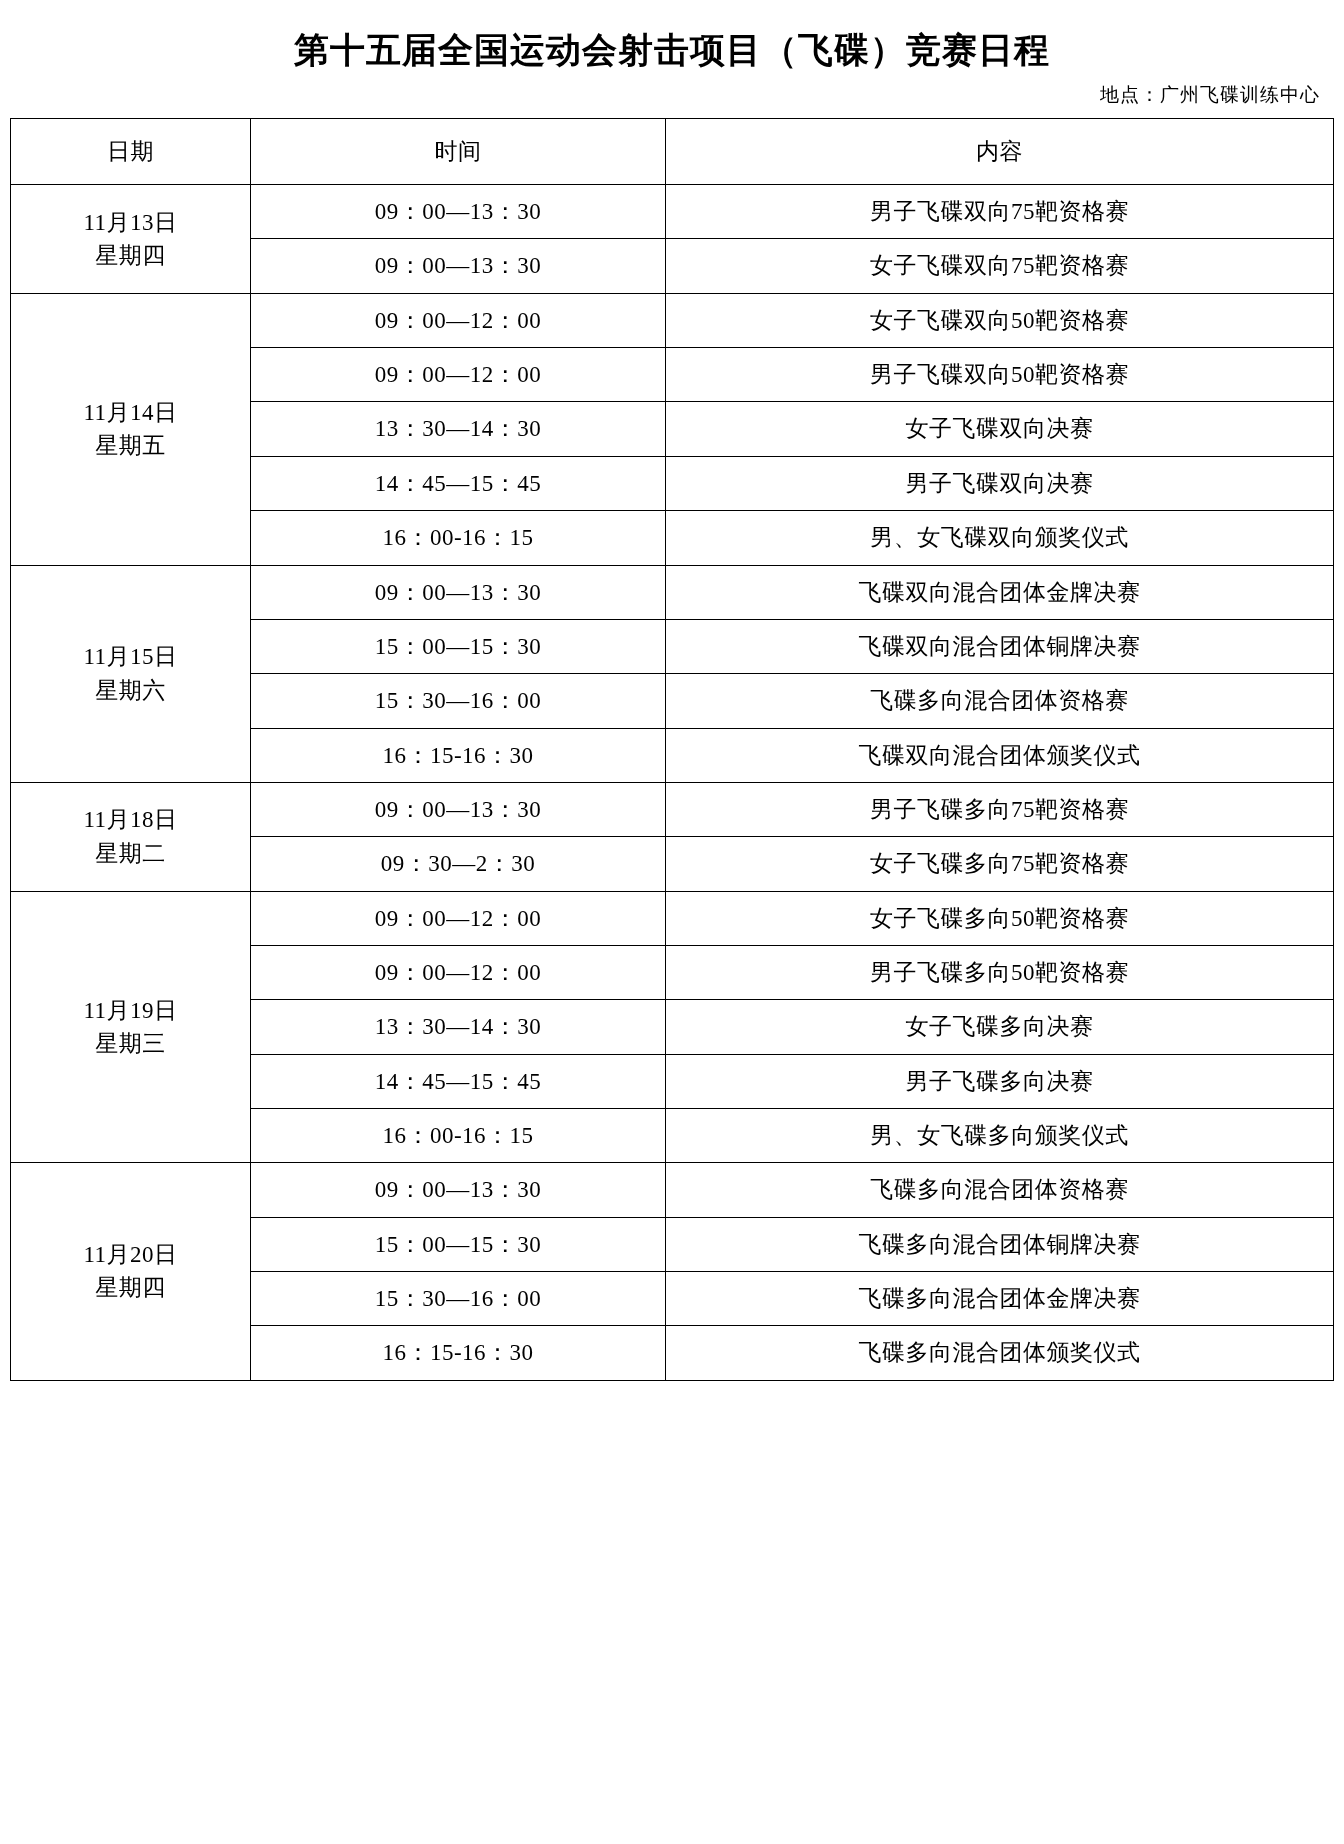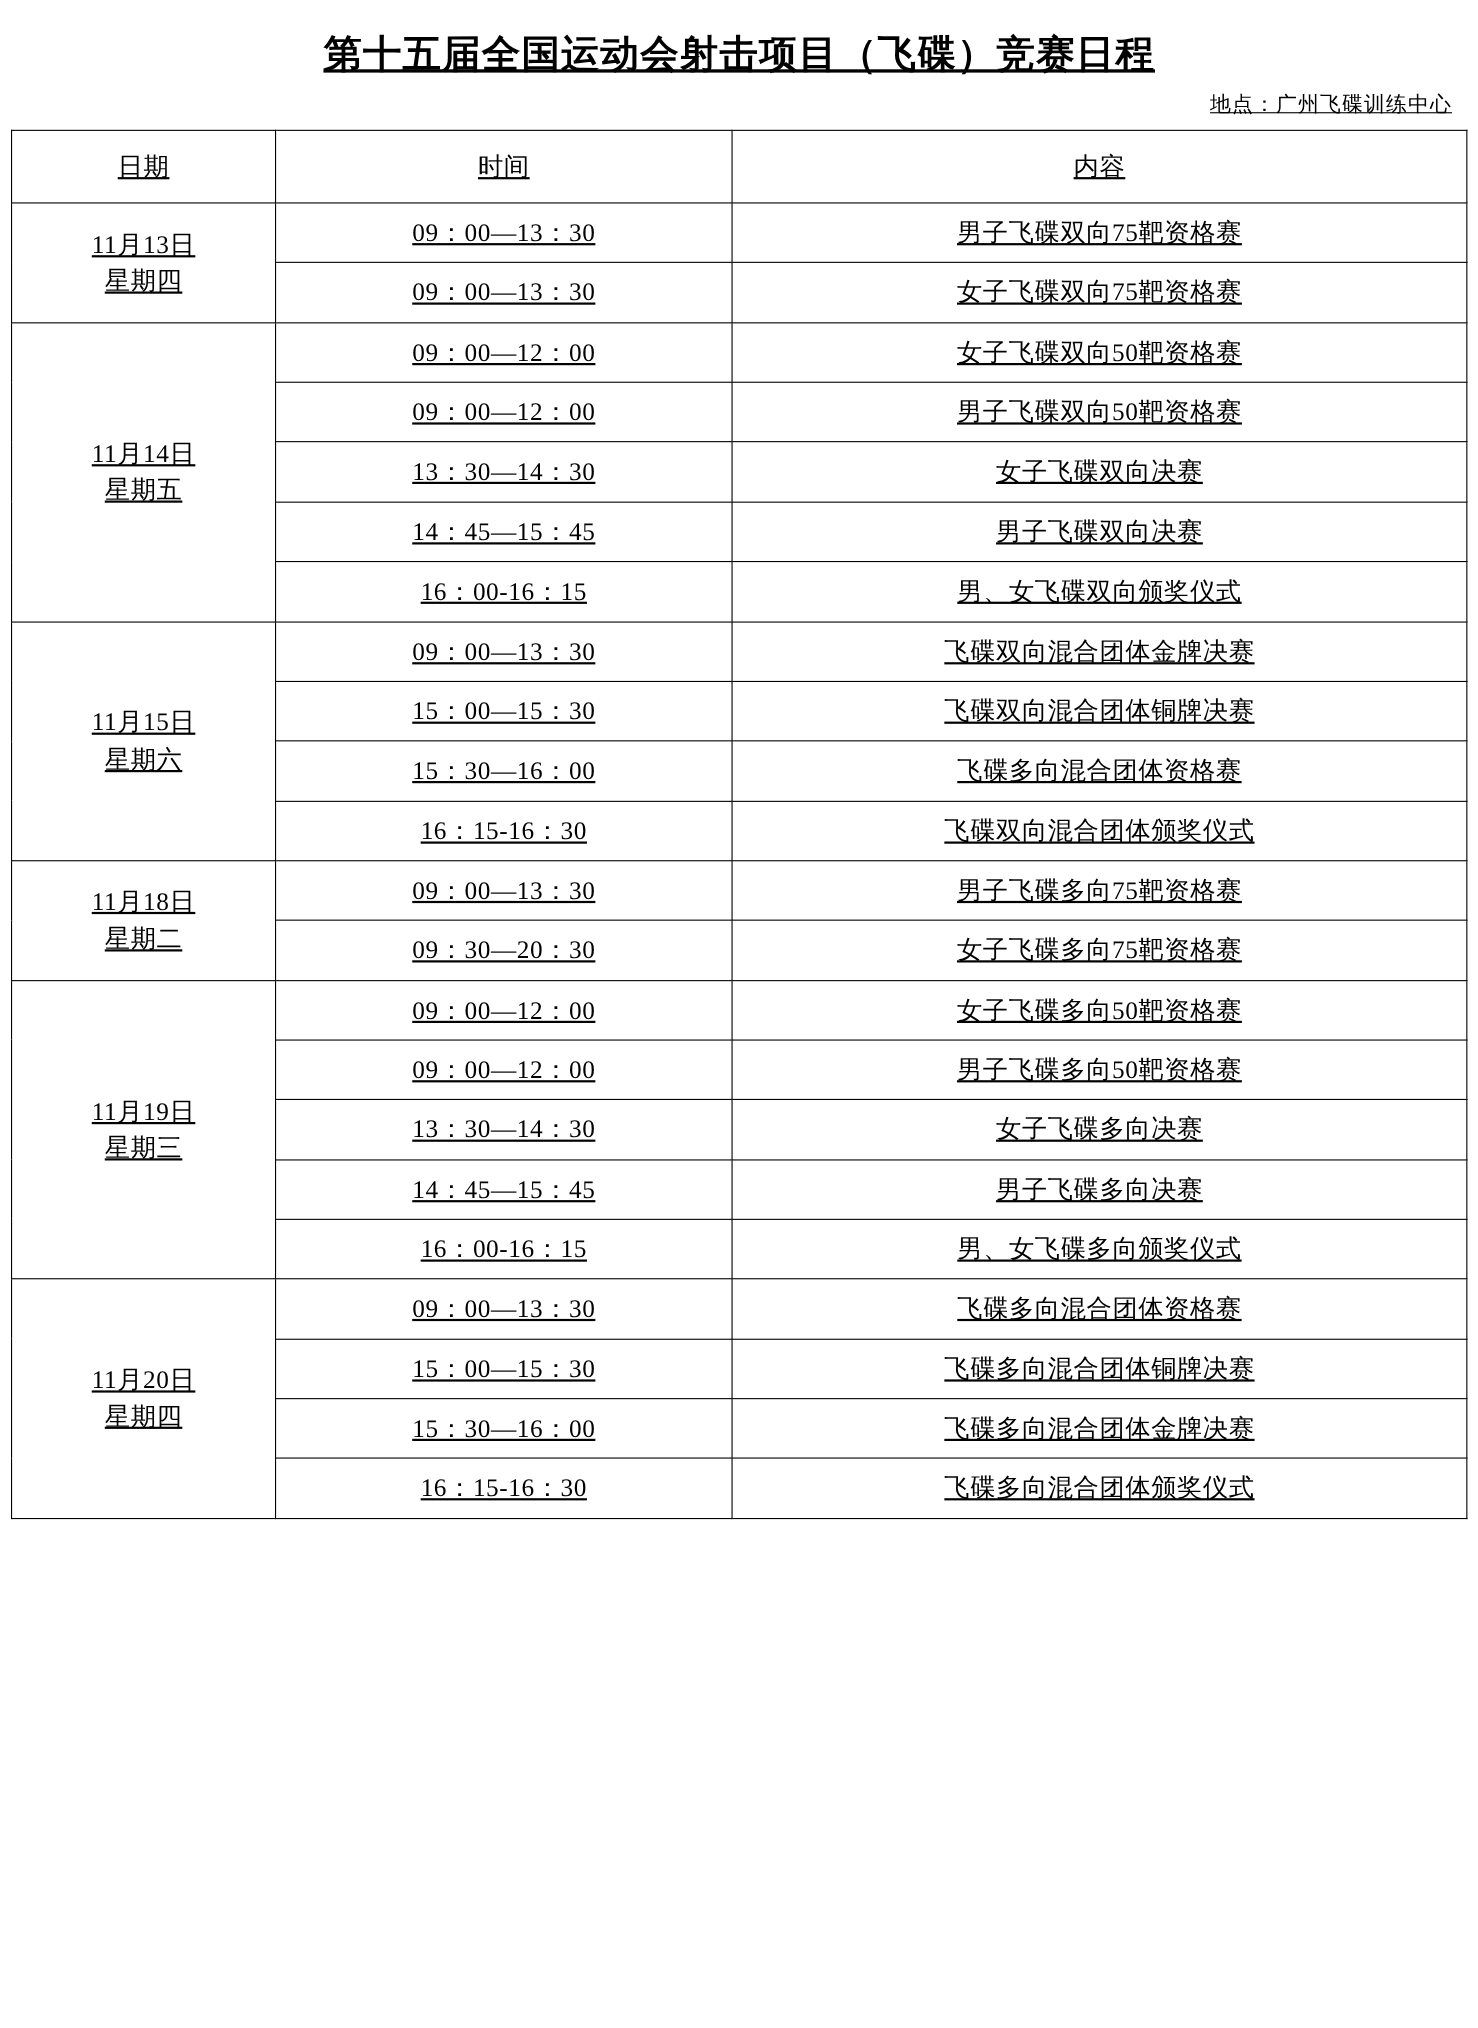--- a/index.html
+++ b/index.html
@@ -10,21 +10,20 @@
   body {
     width: 1344px;
     min-height: 1844px;
     font-family: "Liberation Serif", "DejaVu Serif", serif;
     color: #000000;
   }
   .page {
     width: 1344px;
     box-sizing: border-box;
     padding: 20px 10px 0 10px;
-    text-decoration: underline;
   }
   .doc-title {
     text-align: center;
     font-size: 35px;
     font-weight: bold;
     letter-spacing: 1px;
     line-height: 1.25;
     margin: 8px 0 10px 0;
     font-family: "Liberation Sans", "DejaVu Sans", sans-serif;
   }
@@ -162,21 +161,21 @@
         </tr>
         <tr>
           <td class="date-cell" rowspan="2">
             <span class="d-line">11月18日</span>
             <span class="d-line">星期二</span>
           </td>
           <td class="time-cell">09：00—13：30</td>
           <td class="event-cell">男子飞碟多向75靶资格赛</td>
         </tr>
         <tr>
-          <td class="time-cell">09：30—20：30</td>
+          <td class="time-cell">09：30—2：30</td>
           <td class="event-cell">女子飞碟多向75靶资格赛</td>
         </tr>
         <tr>
           <td class="date-cell" rowspan="5">
             <span class="d-line">11月19日</span>
             <span class="d-line">星期三</span>
           </td>
           <td class="time-cell">09：00—12：00</td>
           <td class="event-cell">女子飞碟多向50靶资格赛</td>
         </tr>

